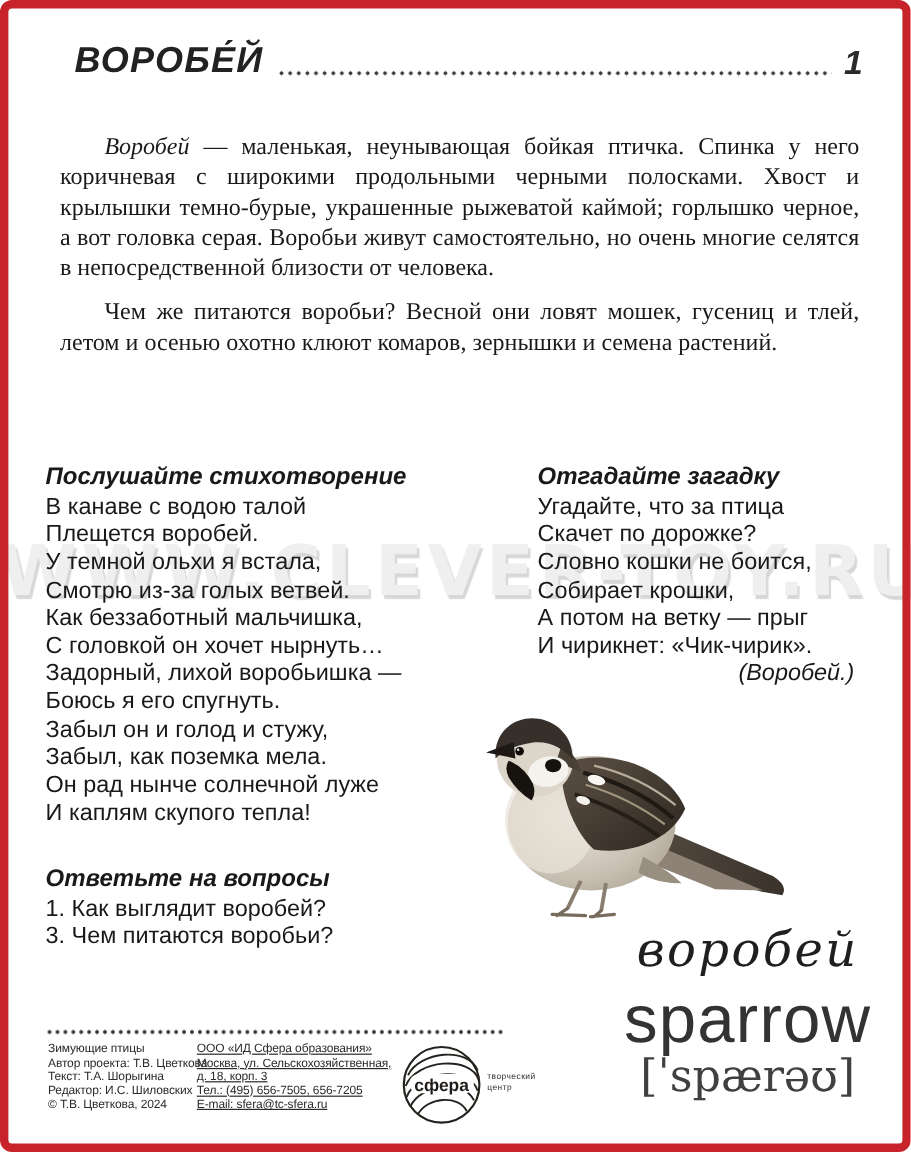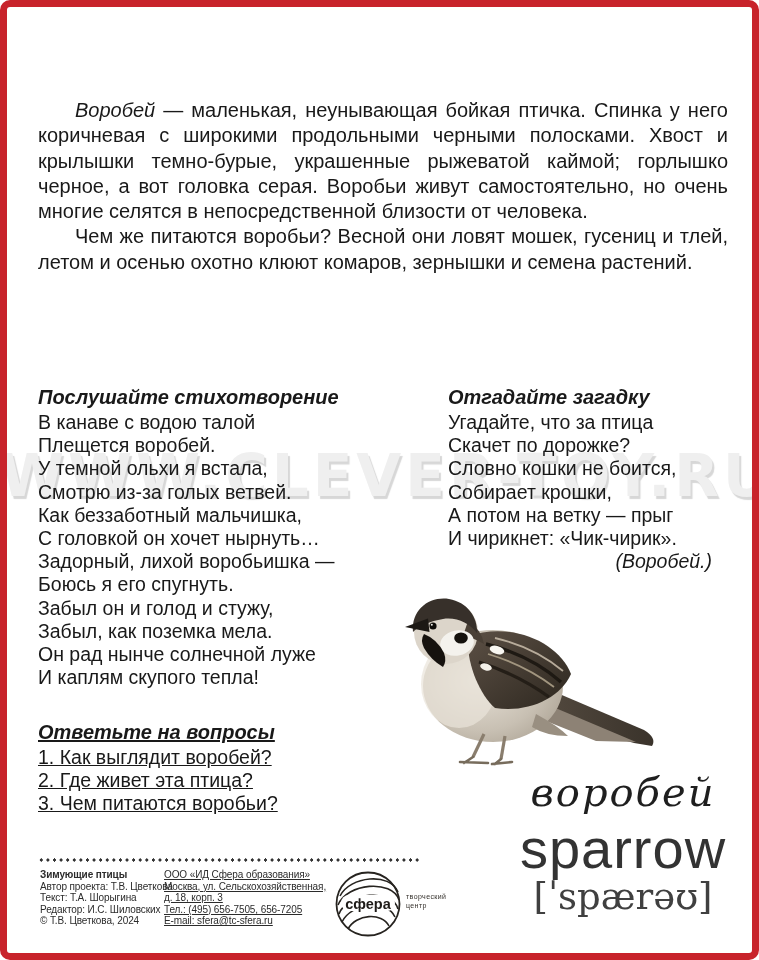--- a/index.html
+++ b/index.html
@@ -24,30 +24,30 @@
     flex:1; height:4px; margin:0 10px 5px 12px;
     background-image:radial-gradient(circle,#3a3a3a 1.5px,transparent 1.8px);
     background-size:7.2px 4px; background-position:left center; background-repeat:repeat-x;
   }
   .page-num{font-size:28px; font-style:italic; font-weight:bold; color:#2a2a2a; line-height:30px;}
   
   .intro{
     position:absolute; left:38px; top:98px; width:690px; z-index:2;
     font-size:20px; line-height:25.3px; text-align:justify; color:#191919;
   }
-  .intro p{margin:0; text-indent:37px;}
+  .intro p{margin:12px; text-indent:37px;font-family:Liberation Serif, serif;}
   .intro .lead{font-style:italic;}
   
   .col{position:absolute; z-index:2; font-size:19.5px; line-height:23.2px; color:#191919;}
   .col h3{margin:0 0 2px 0; font-size:20px; font-style:italic; font-weight:bold; line-height:24px; white-space:nowrap;}
   .col .ln{white-space:nowrap;}
   .col-left{left:38px; top:385px; width:380px;}
   .col-right{left:448px; top:385px; width:268px;}
   .riddle-answer{text-align:right; font-style:italic; padding-right:4px;}
-  .questions{left:38px; top:720px; width:380px;text-decoration:underline;}
+  .questions{left:38px; top:720px; width:380px;}
   
   .watermark{
     position:absolute; top:442px; left:0; right:0; z-index:1;
     text-align:center; white-space:nowrap;
     font-family:"DejaVu Sans", sans-serif; font-weight:bold; font-size:58px; letter-spacing:4px;
     color:#efefef; text-shadow:2px 3px 1px #d7d7d7, -1px -1px 0 #ffffff;
     user-select:none;
   }
   
   .sparrow{position:absolute; left:398px; top:586px; z-index:2;}
@@ -67,31 +67,36 @@
   
   .footer-dots{
     position:absolute; left:38px; top:858px; width:382px; height:3.5px; z-index:2;
     background-image:radial-gradient(circle,#333 1.3px,transparent 1.6px);
     background-size:6.6px 3.5px; background-position:left center; background-repeat:repeat-x;
   }
   .fcol{
     position:absolute; top:869px; z-index:2; font-size:10px; line-height:11.6px;
     color:#2b2b2b; letter-spacing:-0.1px; white-space:nowrap;
   }
-  .fcol .b{font-weight:bold;}
+  .fcol .b{font-weight:normal;}
   .fcol-1{left:40px; width:128px;}
   .fcol-2{left:164px; width:170px;text-decoration:underline;}
   .logo{position:absolute; left:334px; top:866px; z-index:2;}
 </style>
 </head>
 <body>
 
 <div class="page">
   <div class="frame" style="border-color: rgb(200, 35, 43);"></div>
 
+  <div class="title-row">
+    <h1>ВОРОБЕ́Й</h1>
+    <div class="leader"></div>
+    <span class="page-num">1</span>
+  </div>
 
   <div class="watermark">WWW.CLEVER-TOY.RU</div>
 
   <div class="intro">
     <p><span class="lead">Воробей</span><span> — маленькая, неунывающая бойкая птичка. Спинка у него коричневая с широкими продольными черными полосками. Хвост и крылышки темно-бурые, украшенные рыжеватой каймой; горлышко черное, а вот головка серая. Воробьи живут самостоятельно, но очень многие селятся в непосредственной близости от человека.</span></p>
     <p>Чем же питаются воробьи? Весной они ловят мошек, гусениц и тлей, летом и осенью охотно клюют комаров, зернышки и семена растений.</p>
   </div>
 
   <div class="col col-left">
     <h3>Послушайте стихотворение</h3>
@@ -116,21 +121,20 @@
     <div class="ln">Словно кошки не боится,</div>
     <div class="ln">Собирает крошки,</div>
     <div class="ln">А потом на ветку — прыг</div>
     <div class="ln">И чирикнет: «Чик-чирик».</div>
     <div class="ln riddle-answer">(Воробей.)</div>
   </div>
 
   <div class="col questions">
     <h3>Ответьте на вопросы</h3>
     <div class="ln">1. Как выглядит воробей?</div>
-    <div class="ln">2. Где живет эта птица?</div>
     <div class="ln">3. Чем питаются воробьи?</div>
   </div>
 
   <svg class="sparrow" width="268" height="196" viewBox="0 0 268 196" aria-hidden="true">
     <defs>
       <radialGradient id="bodyg" cx="40%" cy="45%" r="78%">
         <stop offset="0%" stop-color="#e8e2d8"></stop>
         <stop offset="58%" stop-color="#c8c0b3"></stop>
         <stop offset="100%" stop-color="#a49a8b"></stop>
       </radialGradient>

